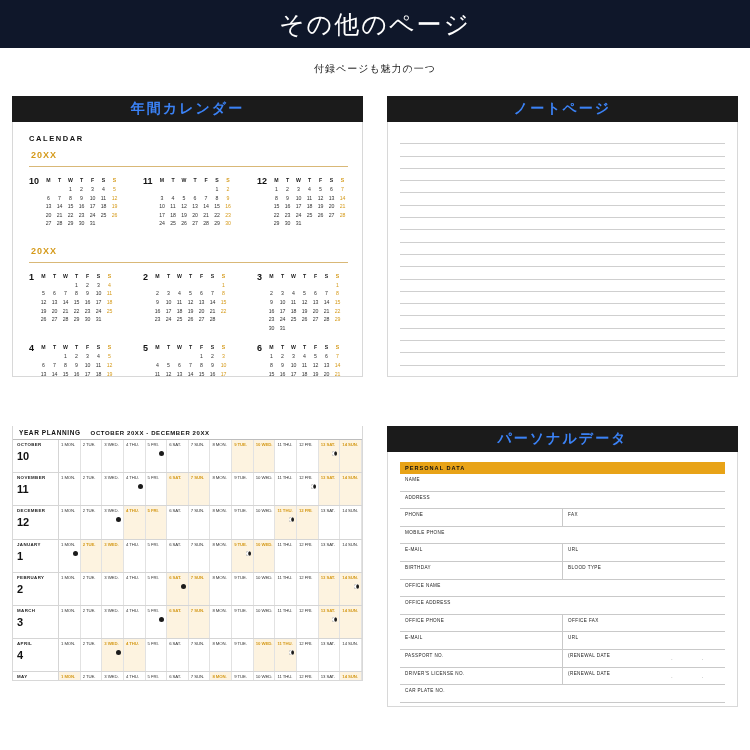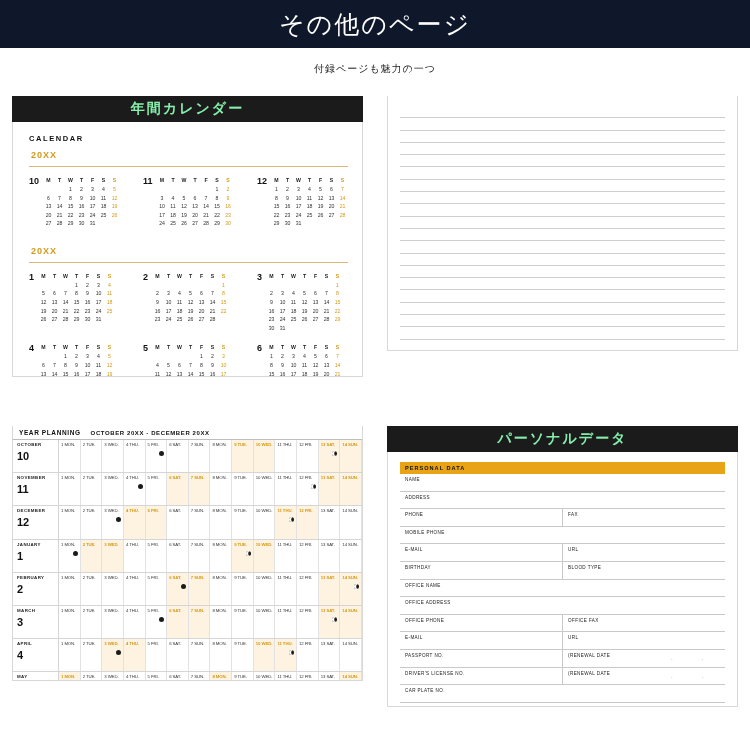--- a/index.html
+++ b/index.html
@@ -39,21 +39,21 @@
     grid-template-columns: 1fr 1fr;
     grid-template-rows: 1fr 1fr;
     gap: 0px;
     padding: 0 0px;
     width: 750px;
     height: 660px;
   }
   .cell { padding: 6px 12px 10px 12px; }
   .panel-head {
     background: #1b1b1b;
-    color: #86efac;
+    color: #3b82f6;
     height: 26px;
     display: flex; align-items: center; justify-content: center;
     font-size: 14px;
     font-weight: 700;
     letter-spacing: 2px;
   }
   .panel-body {
     border: 1px solid #d8d8d8;
     border-top: none;
     background: #fff;
@@ -615,20 +615,21 @@
                     </div>
                   </div>
                 </div>
               </div>
             </div>
         </div>
       </div>
     </div>
 
     <div class="cell">
+      <div class="panel-head">ノートページ</div>
       <div class="panel-body">
         <div class="note-lines" id="note-lines">
             <div class="ln"></div>
             <div class="ln"></div>
             <div class="ln"></div>
             <div class="ln"></div>
             <div class="ln"></div>
             <div class="ln"></div>
             <div class="ln"></div>
             <div class="ln"></div>

